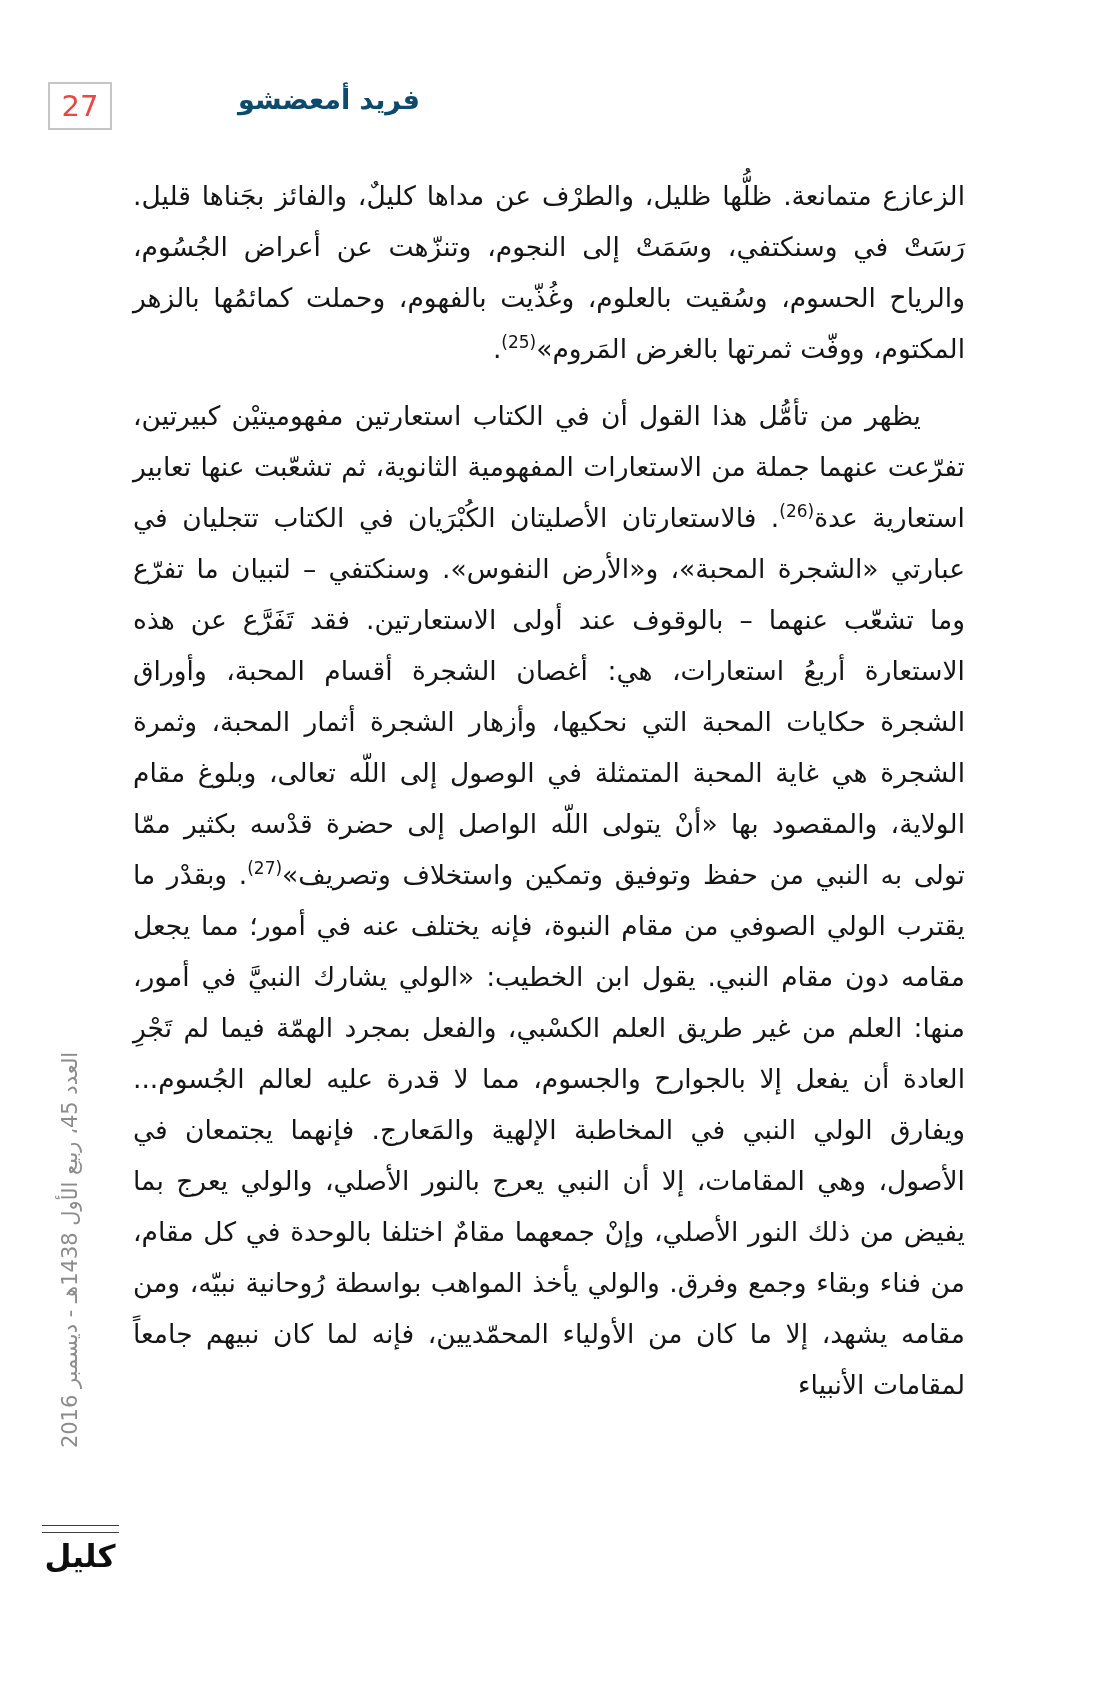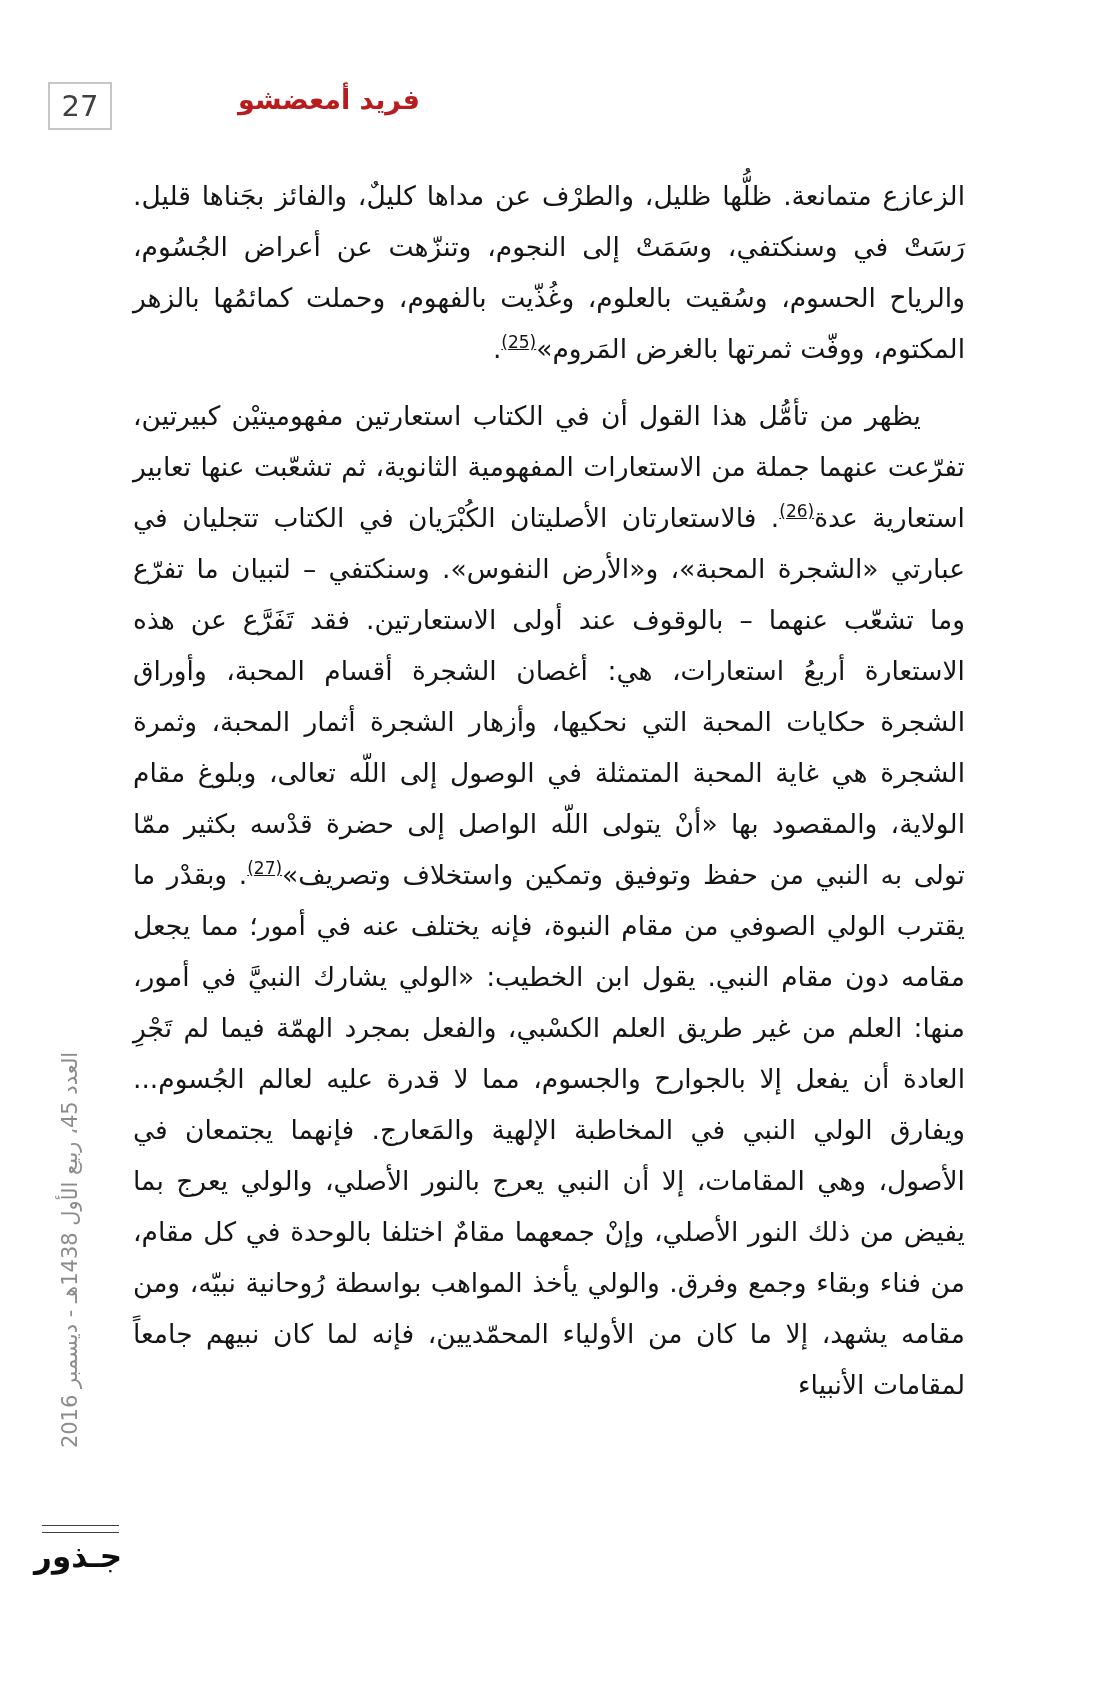--- a/index.html
+++ b/index.html
@@ -23,30 +23,30 @@
     left: 48px;
     top: 82px;
     width: 60px;
     height: 44px;
     border: 2px solid #c6c6c6;
     background: #ffffff;
     display: flex;
     align-items: center;
     justify-content: center;
     font-size: 29px;
-    color: #404040;
+    color: #ef4444;
   }
   .author-name {
     position: absolute;
     left: 238px;
     top: 84px;
     direction: rtl;
     font-size: 27px;
     font-weight: bold;
-    color: #b91c1c;
+    color: #0c4a6e;
     letter-spacing: 1px;
     white-space: nowrap;
   }
 
   
   .body-text {
     position: absolute;
     top: 170px;
     right: 138px;
     width: 832px;
@@ -63,21 +63,20 @@
   }
   .body-text p.indent {
     margin-top: 16px;
     text-indent: 44px;
   }
   .body-text sup {
     font-size: 17px;
     line-height: 0;
     direction: ltr;
     unicode-bidi: embed;
-    text-decoration: underline;
   }
 
   
   .issue-info-vertical {
     position: absolute;
     left: 70px;
     top: 1250px;
     transform: translate(-50%, -50%) rotate(-90deg);
     white-space: nowrap;
     direction: rtl;
@@ -120,15 +119,15 @@
 
   <div class="body-text">
       <p><span>الزعازع متمانعة. ظلُّها ظليل، والطرْف عن مداها كليلٌ، والفائز بجَناها قليل. رَسَتْ في وسنكتفي، وسَمَتْ إلى النجوم، وتنزّهت عن أعراض الجُسُوم، والرياح الحسوم، وسُقيت بالعلوم، وغُذّيت بالفهوم، وحملت كمائمُها بالزهر المكتوم، ووفّت ثمرتها بالغرض المَروم»</span><sup>(25)</sup><span>.</span></p>
       <p class="indent"><span>يظهر من تأمُّل هذا القول أن في الكتاب استعارتين مفهوميتيْن كبيرتين، تفرّعت عنهما جملة من الاستعارات المفهومية الثانوية، ثم تشعّبت عنها تعابير استعارية عدة</span><sup>(26)</sup><span>. فالاستعارتان الأصليتان الكُبْرَيان في الكتاب تتجليان في عبارتي «الشجرة المحبة»، و«الأرض النفوس». وسنكتفي – لتبيان ما تفرّع وما تشعّب عنهما – بالوقوف عند أولى الاستعارتين. فقد تَفَرَّع عن هذه الاستعارة أربعُ استعارات، هي: أغصان الشجرة أقسام المحبة، وأوراق الشجرة حكايات المحبة التي نحكيها، وأزهار الشجرة أثمار المحبة، وثمرة الشجرة هي غاية المحبة المتمثلة في الوصول إلى اللّه تعالى، وبلوغ مقام الولاية، والمقصود بها «أنْ يتولى اللّه الواصل إلى حضرة قدْسه بكثير ممّا تولى به النبي من حفظ وتوفيق وتمكين واستخلاف وتصريف»</span><sup>(27)</sup><span>. وبقدْر ما يقترب الولي الصوفي من مقام النبوة، فإنه يختلف عنه في أمور؛ مما يجعل مقامه دون مقام النبي. يقول ابن الخطيب: «الولي يشارك النبيَّ في أمور، منها: العلم من غير طريق العلم الكسْبي، والفعل بمجرد الهمّة فيما لم تَجْرِ العادة أن يفعل إلا بالجوارح والجسوم، مما لا قدرة عليه لعالم الجُسوم... ويفارق الولي النبي في المخاطبة الإلهية والمَعارج. فإنهما يجتمعان في الأصول، وهي المقامات، إلا أن النبي يعرج بالنور الأصلي، والولي يعرج بما يفيض من ذلك النور الأصلي، وإنْ جمعهما مقامٌ اختلفا بالوحدة في كل مقام، من فناء وبقاء وجمع وفرق. والولي يأخذ المواهب بواسطة رُوحانية نبيّه، ومن مقامه يشهد، إلا ما كان من الأولياء المحمّديين، فإنه لما كان نبيهم جامعاً لمقامات الأنبياء</span></p>
     </div>
 
   <div class="issue-info-vertical">العدد 45، ربيع الأول 1438هـ - ديسمبر 2016</div>
 
   <div class="divider-double-rule"></div>
 
-  <div class="journal-logo">جـذور</div>
+  <div class="journal-logo">كليل</div>
 
 </div>
 
 </body></html>

